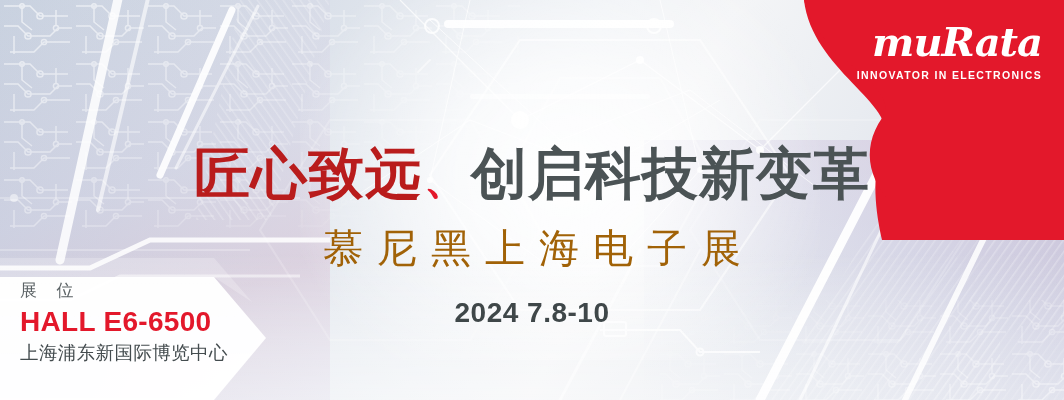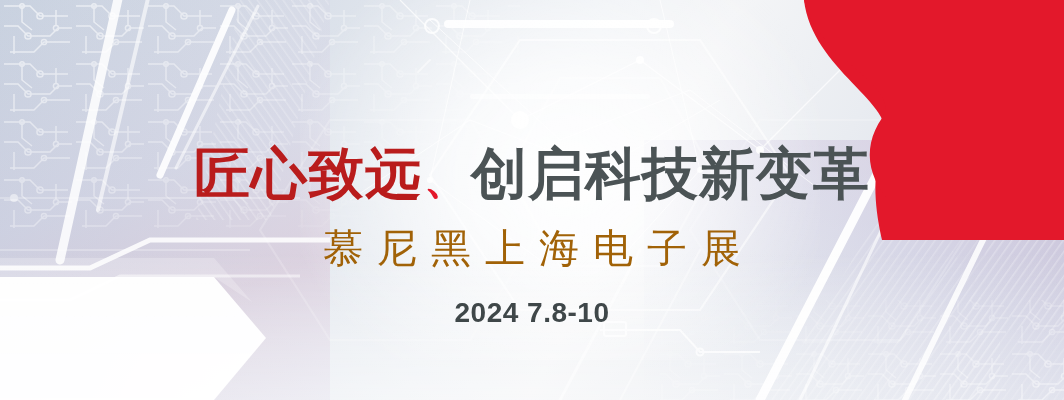--- a/index.html
+++ b/index.html
@@ -237,27 +237,36 @@
   </svg>
 
   <div class="bg-center-glow"></div>
   <div class="bg-bottom-fade"></div>
 
   <svg class="red-corner" viewBox="0 0 300 240" preserveAspectRatio="none">
     <path d="M40 0 H300 V240 H300 L118 240 C112 212 106 176 120 140 C134 104 48 70 40 0 Z" fill="#e3182b"></path>
     <path d="M40 0 H300 V215 L140 215 C104 186 96 150 118 118 C140 86 52 58 40 0 Z" fill="#e3182b"></path>
   </svg>
 
+  <div class="logo-block">
+    <div class="logo-mark">muRata</div>
+    <div class="logo-tag">INNOVATOR IN ELECTRONICS</div>
+  </div>
 
   <div class="headline">
     <span class="hl-red">匠心致远</span><span class="hl-sep">、</span><span class="hl-dark">创启科技新变革</span>
   </div>
 
   <div class="subtitle">慕尼黑上海电子展</div>
   <div class="eventdate">2024 7.8-10</div>
 
   <svg class="booth-ribbon" viewBox="0 0 290 142" preserveAspectRatio="none">
     <polygon points="0,19 214,19 266,80 214,142 0,142" fill="#ffffff" opacity="0.97"></polygon>
     <polygon points="0,0 214,0 252,44 214,19 0,19" fill="#ffffff" opacity="0.22"></polygon>
   </svg>
 
+  <div class="booth-text">
+    <div class="booth-label">展 位</div>
+    <div class="booth-hall">HALL E6-6500</div>
+    <div class="booth-venue">上海浦东新国际博览中心</div>
+  </div>
 
 </div>
 
 </body></html>

